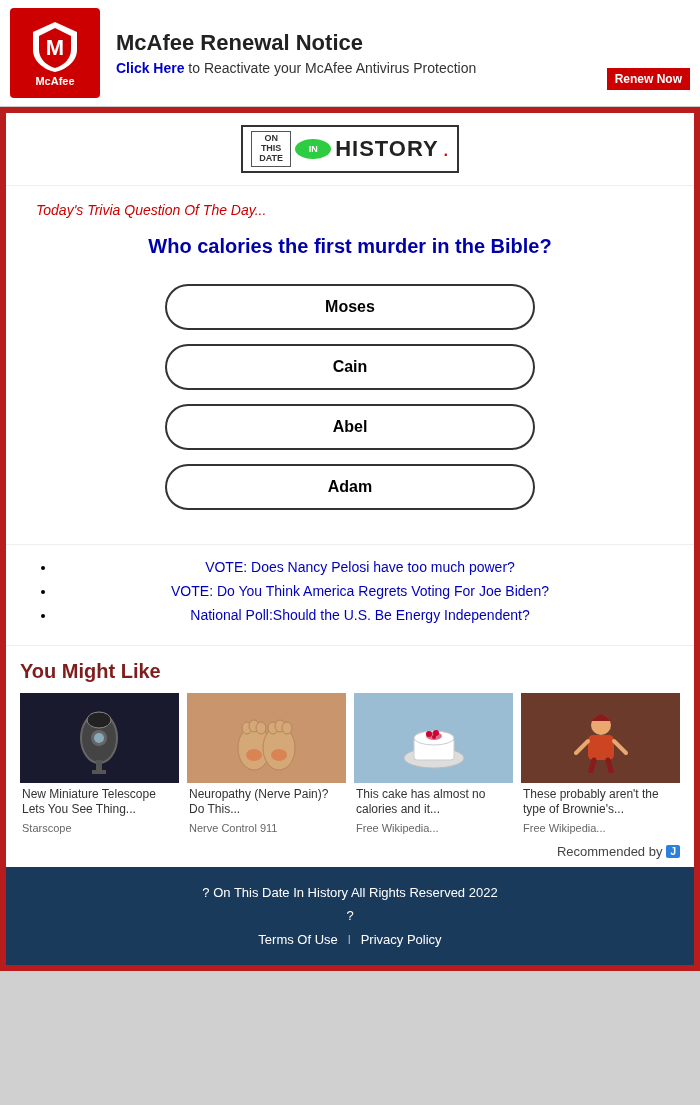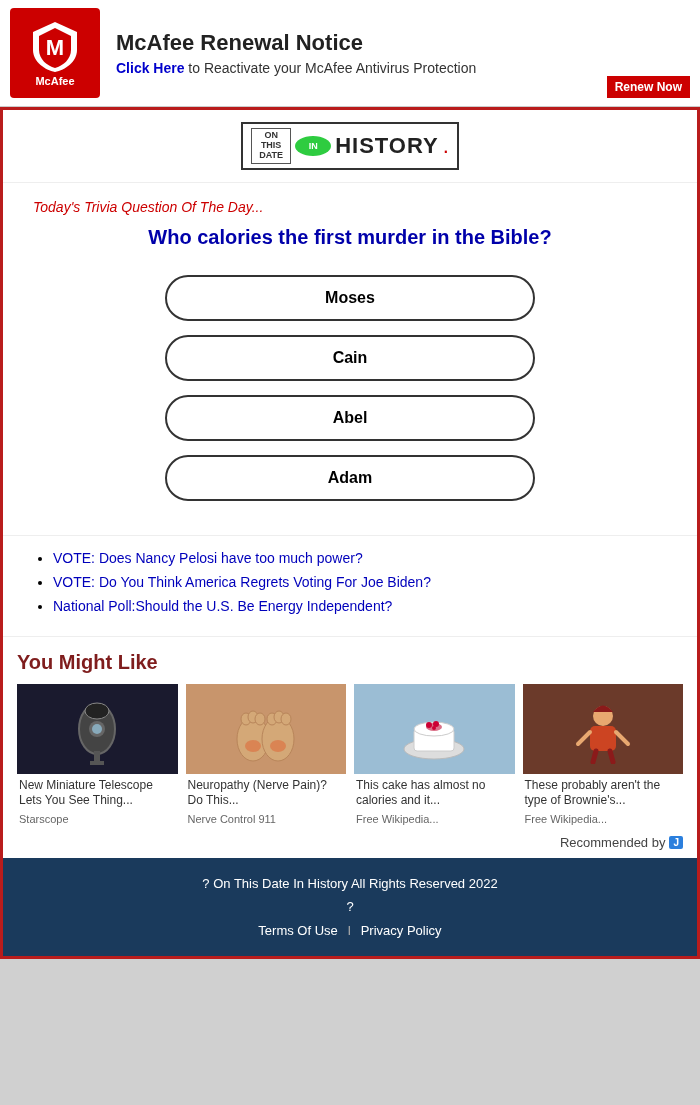--- a/index.html
+++ b/index.html
@@ -50,36 +50,36 @@
       font-weight: bold;
     }
     .mcafee-logo-bottom {
       font-size: 11px;
       color: white;
       font-weight: bold;
       margin-top: 3px;
     }
     .renew-btn {
       position: absolute;
-      bottom: 8px;
+      bottom: 16px;
       right: 10px;
       background: #cc0000;
       color: white;
       font-size: 12px;
       font-weight: bold;
       padding: 4px 8px;
       border: none;
       cursor: pointer;
     }
 
     
     .main-container {
       background: white;
       margin: 0;
-      border: 3px solid #b91c1c;
+      border: 6px solid #b91c1c;
     }
 
     
     .history-header {
       display: flex;
       justify-content: center;
       align-items: center;
       padding: 12px;
       border-bottom: 1px solid #eee;
     }
@@ -126,21 +126,21 @@
 
     
     .trivia-section {
       padding: 16px 30px 20px 30px;
       border-bottom: 1px solid #eee;
     }
     .trivia-label {
       color: #cc0000;
       font-style: italic;
       font-size: 14px;
-      margin-bottom: 8px;
+      margin-bottom: 14px;
     }
     .trivia-question {
       color: #0000aa;
       font-size: 20px;
       font-weight: bold;
       text-align: center;
       margin-bottom: 24px;
       line-height: 1.4;
     }
     .answer-btn {
@@ -156,20 +156,21 @@
       font-weight: bold;
       color: #000;
       cursor: pointer;
       text-align: center;
     }
 
     
     .polls-section {
       padding: 14px 30px;
       border-bottom: 1px solid #eee;
+      text-align: center;
     }
     .polls-section ul {
       padding-left: 20px;
     }
     .polls-section li {
       margin-bottom: 8px;
       font-size: 14px;
     }
     .polls-section a {
       color: #0000bb;

